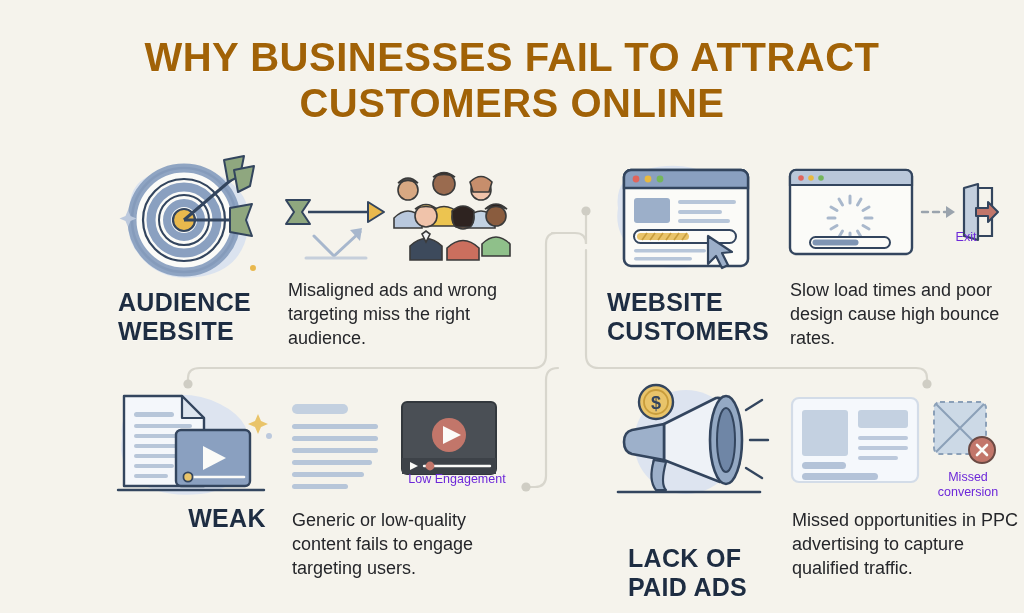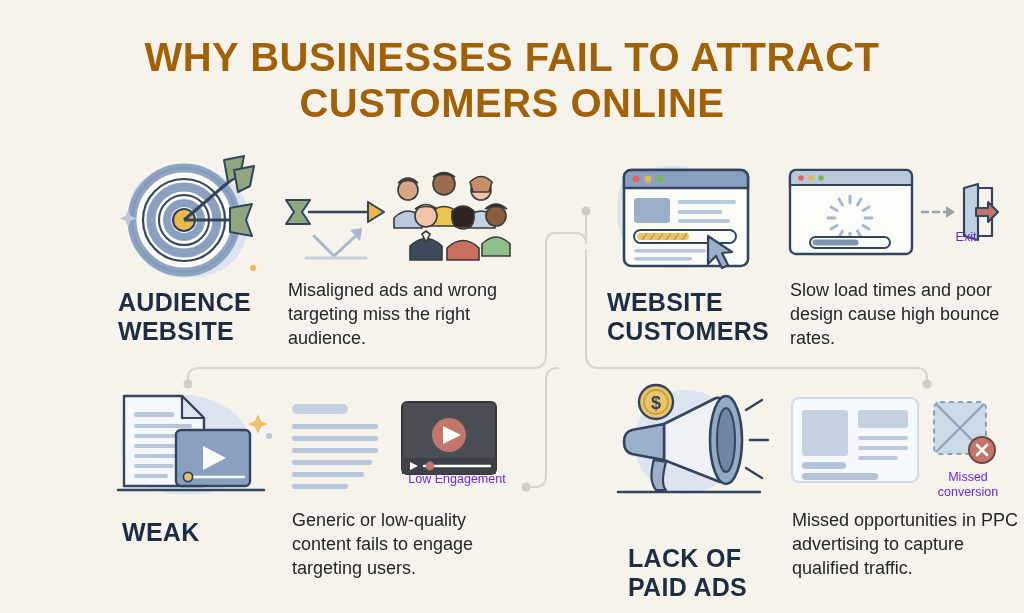--- a/index.html
+++ b/index.html
@@ -249,21 +249,21 @@
         <circle cx="157" cy="37" r="17" fill="#c2766a"></circle>
         <path d="M151 28 L169 37 L151 46 Z" fill="#fbfbf8"></path>
         <rect x="110" y="60" width="94" height="16" fill="#3d4248"></rect>
         <path d="M118 64 L126 68 L118 72 Z" fill="#fbfbf8"></path>
         <path d="M132 68 L198 68" stroke="#fbfbf8" stroke-width="2.4" stroke-linecap="round"></path>
         <circle cx="138" cy="68" r="4.4" fill="#c2766a"></circle>
       </g>
     </svg>
     <div class="mini-label" style="left:394px;top:472px;width:126px;">Low Engagement</div>
 
-    <div class="head" style="left:122px;top:518px;width:210px;">
+    <div class="head" style="left:122px;top:504px;width:210px;text-align:center;">
       <div>WEAK</div>
     </div>
 
     <div class="desc" style="left:292px;top:508px;">Generic or low-quality content fails to engage targeting users.</div>
   </div>
 
   <div class="panel">
 
     <svg style="position:absolute;left:604px;top:386px;" width="170" height="120" viewBox="0 0 170 120">
       <circle cx="82" cy="56" r="52" fill="#dde4f0"></circle>

